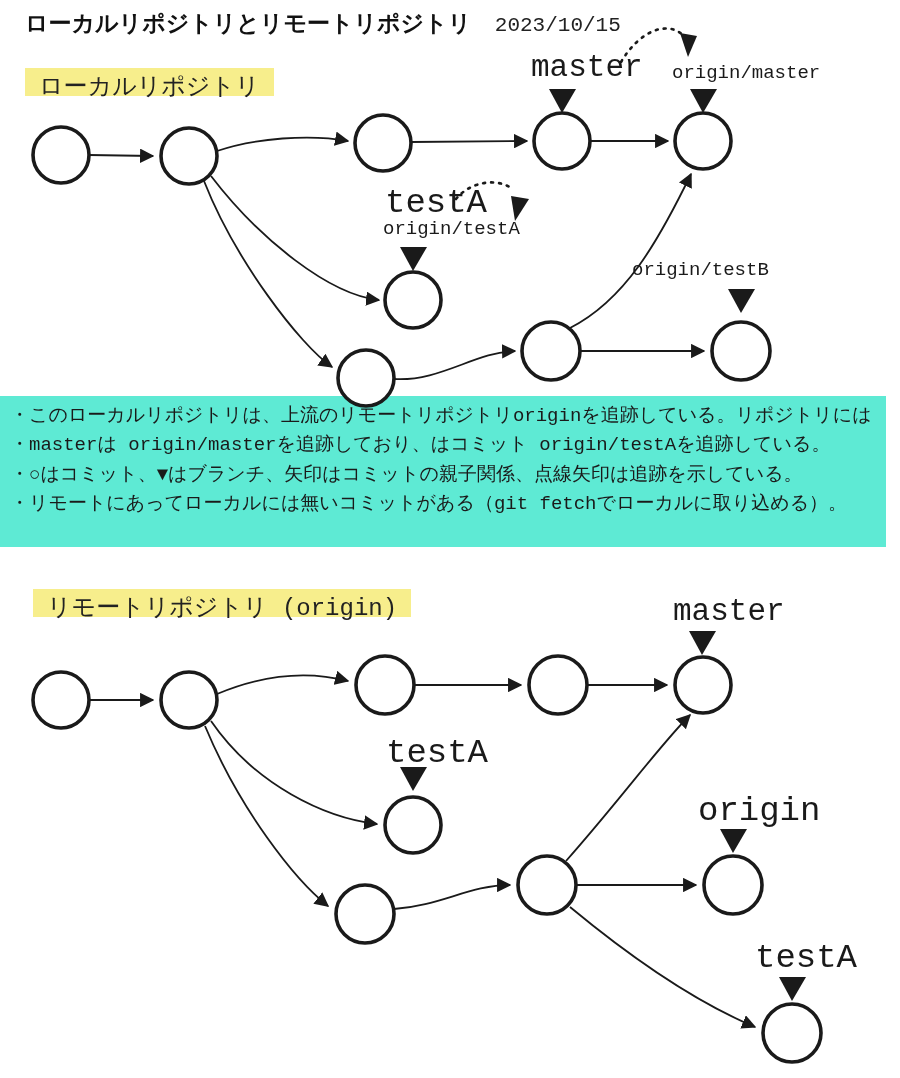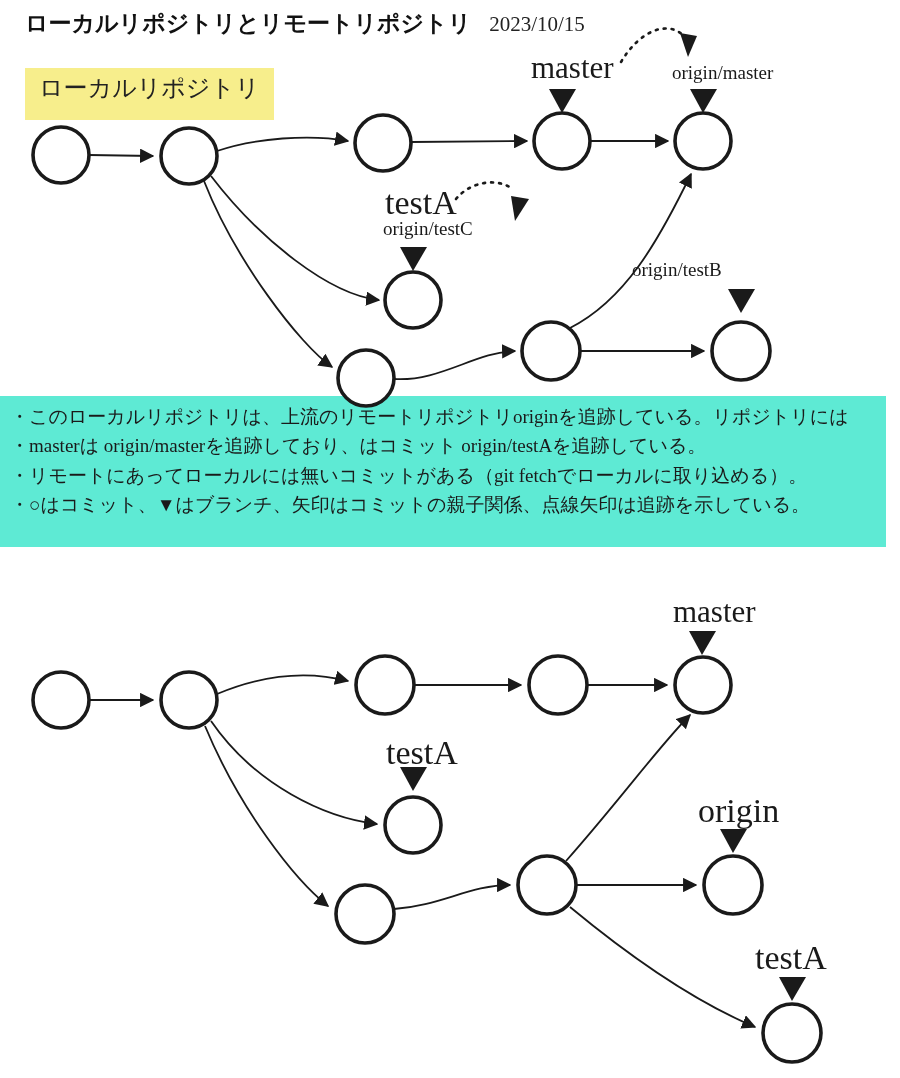--- a/index.html
+++ b/index.html
@@ -1,25 +1,25 @@
 <!DOCTYPE html>
 <html><head>
 <meta charset="utf-8">
 <style>
   html,body{margin:0;padding:0;background:#ffffff;}
   #page{
     position:relative;width:900px;height:1078px;background:#ffffff;overflow:hidden;
-    font-family:Liberation Serif, serif;color:#1a1a1a;
+    font-family:Liberation Mono, monospace;color:#1a1a1a;
   }
   #title-row{position:absolute;left:25px;top:8px;white-space:nowrap;}
   #page-title{font-size:23px;font-weight:bold;color:#111;}
   #page-date{font-size:21px;font-weight:normal;color:#222;margin-left:14px;}
   .section-label{
     position:absolute;background:#f7ee8c;color:#222;
-    font-size:24px;line-height:40px;height:52px;padding:0 14px;white-space:nowrap;
+    font-size:24px;line-height:40px;height:28px;padding:0 14px;white-space:nowrap;
     z-index:3;
   }
   #notes-block{
     position:absolute;left:0;top:396px;width:866px;height:139px;
     background:#5eead4;padding:6px 10px;z-index:1;
   }
   .note-line{font-size:19px;line-height:29.4px;color:#1a1a1a;white-space:nowrap;}
   #graph-svg{position:absolute;left:0;top:0;z-index:2;pointer-events:none;}
   .branch-label{position:absolute;z-index:3;color:#1a1a1a;white-space:nowrap;}
   .big{font-size:31px;margin-left:20px;}
@@ -30,26 +30,27 @@
 <body>
 
 <div id="page">
 
   <div id="title-row">
     <span id="page-title">ローカルリポジトリとリモートリポジトリ</span>
     <span id="page-date">2023/10/15</span>
   </div>
 
   <div class="section-label" style="left:25px;top:68px;">ローカルリポジトリ</div>
+  <div class="section-label" style="left:33px;top:589px;">リモートリポジトリ (origin)</div>
 
   <div id="notes-block">
     <div class="note-line">・このローカルリポジトリは、上流のリモートリポジトリoriginを追跡している。リポジトリには</div>
     <div class="note-line">・masterは origin/masterを追跡しており、はコミット origin/testAを追跡している。</div>
+    <div class="note-line">・○はコミット、▼はブランチ、矢印はコミットの親子関係、点線矢印は追跡を示している。</div>
     <div class="note-line">・リモートにあってローカルには無いコミットがある（git fetchでローカルに取り込める）。</div>
-    <div class="note-line">・○はコミット、▼はブランチ、矢印はコミットの親子関係、点線矢印は追跡を示している。</div>
   </div>
 
   <svg id="graph-svg" width="900" height="1078" viewBox="0 0 900 1078">
     <defs>
       <marker id="ah" viewBox="0 0 10 10" refX="9" refY="5" markerWidth="8" markerHeight="8" orient="auto-start-reverse">
         <path d="M0,0 L10,5 L0,10 Z" fill="#1a1a1a"></path>
       </marker>
     </defs>
 
     <g stroke="#1a1a1a" fill="none" stroke-width="1.8">
@@ -118,21 +119,21 @@
       <polygon points="689,631 716,631 702,655"></polygon>
       <polygon points="400,767 427,767 413,791"></polygon>
       <polygon points="720,829 747,829 733,853"></polygon>
       <polygon points="779,977 806,977 792,1001"></polygon>
     </g>
   </svg>
 
   <span class="branch-label big" style="left:511px;top:50px;">master</span>
   <span class="branch-label small" style="left:672px;top:62px;">origin/master</span>
   <span class="branch-label mid" style="left:385px;top:184px;">testA</span>
-  <span class="branch-label small" style="left:383px;top:218px;">origin/testC</span>
+  <span class="branch-label small" style="left:383px;top:218px;">origin/testA</span>
   <span class="branch-label small" style="left:632px;top:259px;">origin/testB</span>
 
   <span class="branch-label big" style="left:653px;top:594px;">master</span>
   <span class="branch-label mid" style="left:386px;top:734px;">testA</span>
   <span class="branch-label mid" style="left:698px;top:792px;">origin</span>
   <span class="branch-label mid" style="left:755px;top:939px;">testA</span>
 
 </div>
 
 </body></html>

